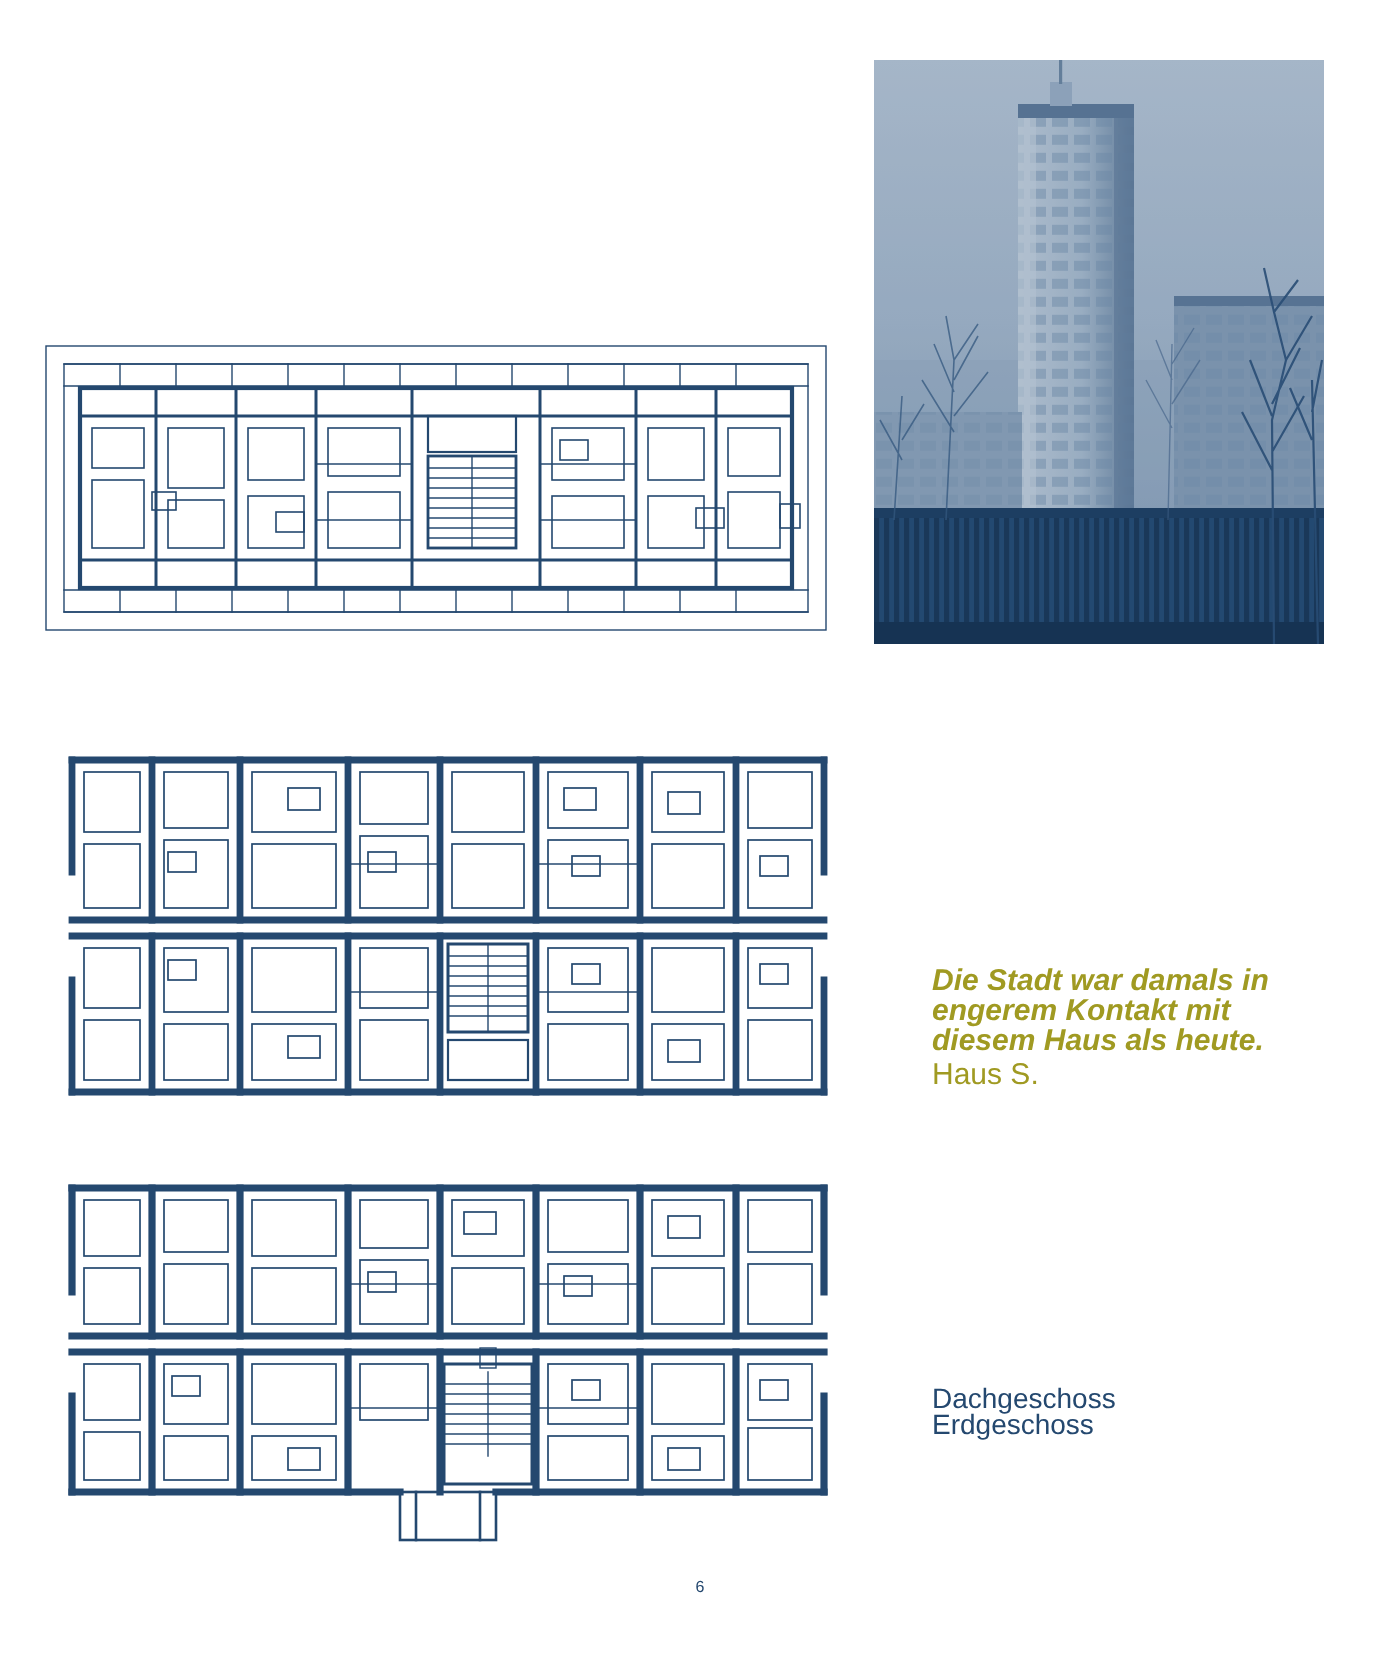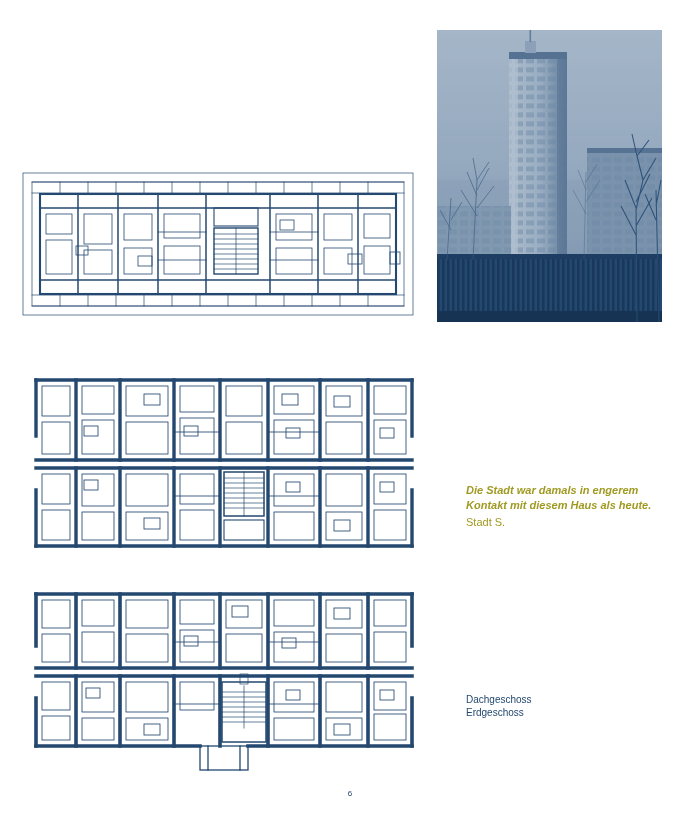--- a/index.html
+++ b/index.html
@@ -33,21 +33,21 @@
   }
   .photo svg { display: block; }
 
   
   .quote {
     position: absolute;
     left: 466px;
     top: 483px;
     width: 190px;
     color: #a09a22;
-    font-size: 11px;
+    font-size: 15px;
     line-height: 15px;
   }
   .quote .q-text {
     font-weight: bold;
     font-style: italic;
     display: block;
   }
   .quote .q-author {
     display: block;
     font-style: normal;
@@ -55,21 +55,21 @@
     margin-top: 2px;
   }
 
   
   .captions {
     position: absolute;
     left: 466px;
     top: 693px;
     width: 190px;
     color: #24486f;
-    font-size: 10px;
+    font-size: 14px;
     line-height: 13px;
   }
   .captions div { white-space: nowrap; }
 
   
   .folio {
     position: absolute;
     left: 0;
     top: 789px;
     width: 700px;
@@ -453,21 +453,21 @@
       <g stroke-width="1.3">
         <rect x="176" y="160" width="48" height="24"></rect>
         <line x1="184" y1="160" x2="184" y2="184"></line>
         <line x1="216" y1="160" x2="216" y2="184"></line>
       </g>
     </svg>
   </div>
 
   <div class="quote">
     <span class="q-text">Die Stadt war damals in engerem Kontakt mit diesem Haus als heute.</span>
-    <span class="q-author">Stadt S.</span>
+    <span class="q-author">Haus S.</span>
   </div>
 
   <div class="captions">
     <div>Dachgeschoss</div>
     <div>Erdgeschoss</div>
   </div>
 
   <div class="folio">6</div>
 
 </div>

